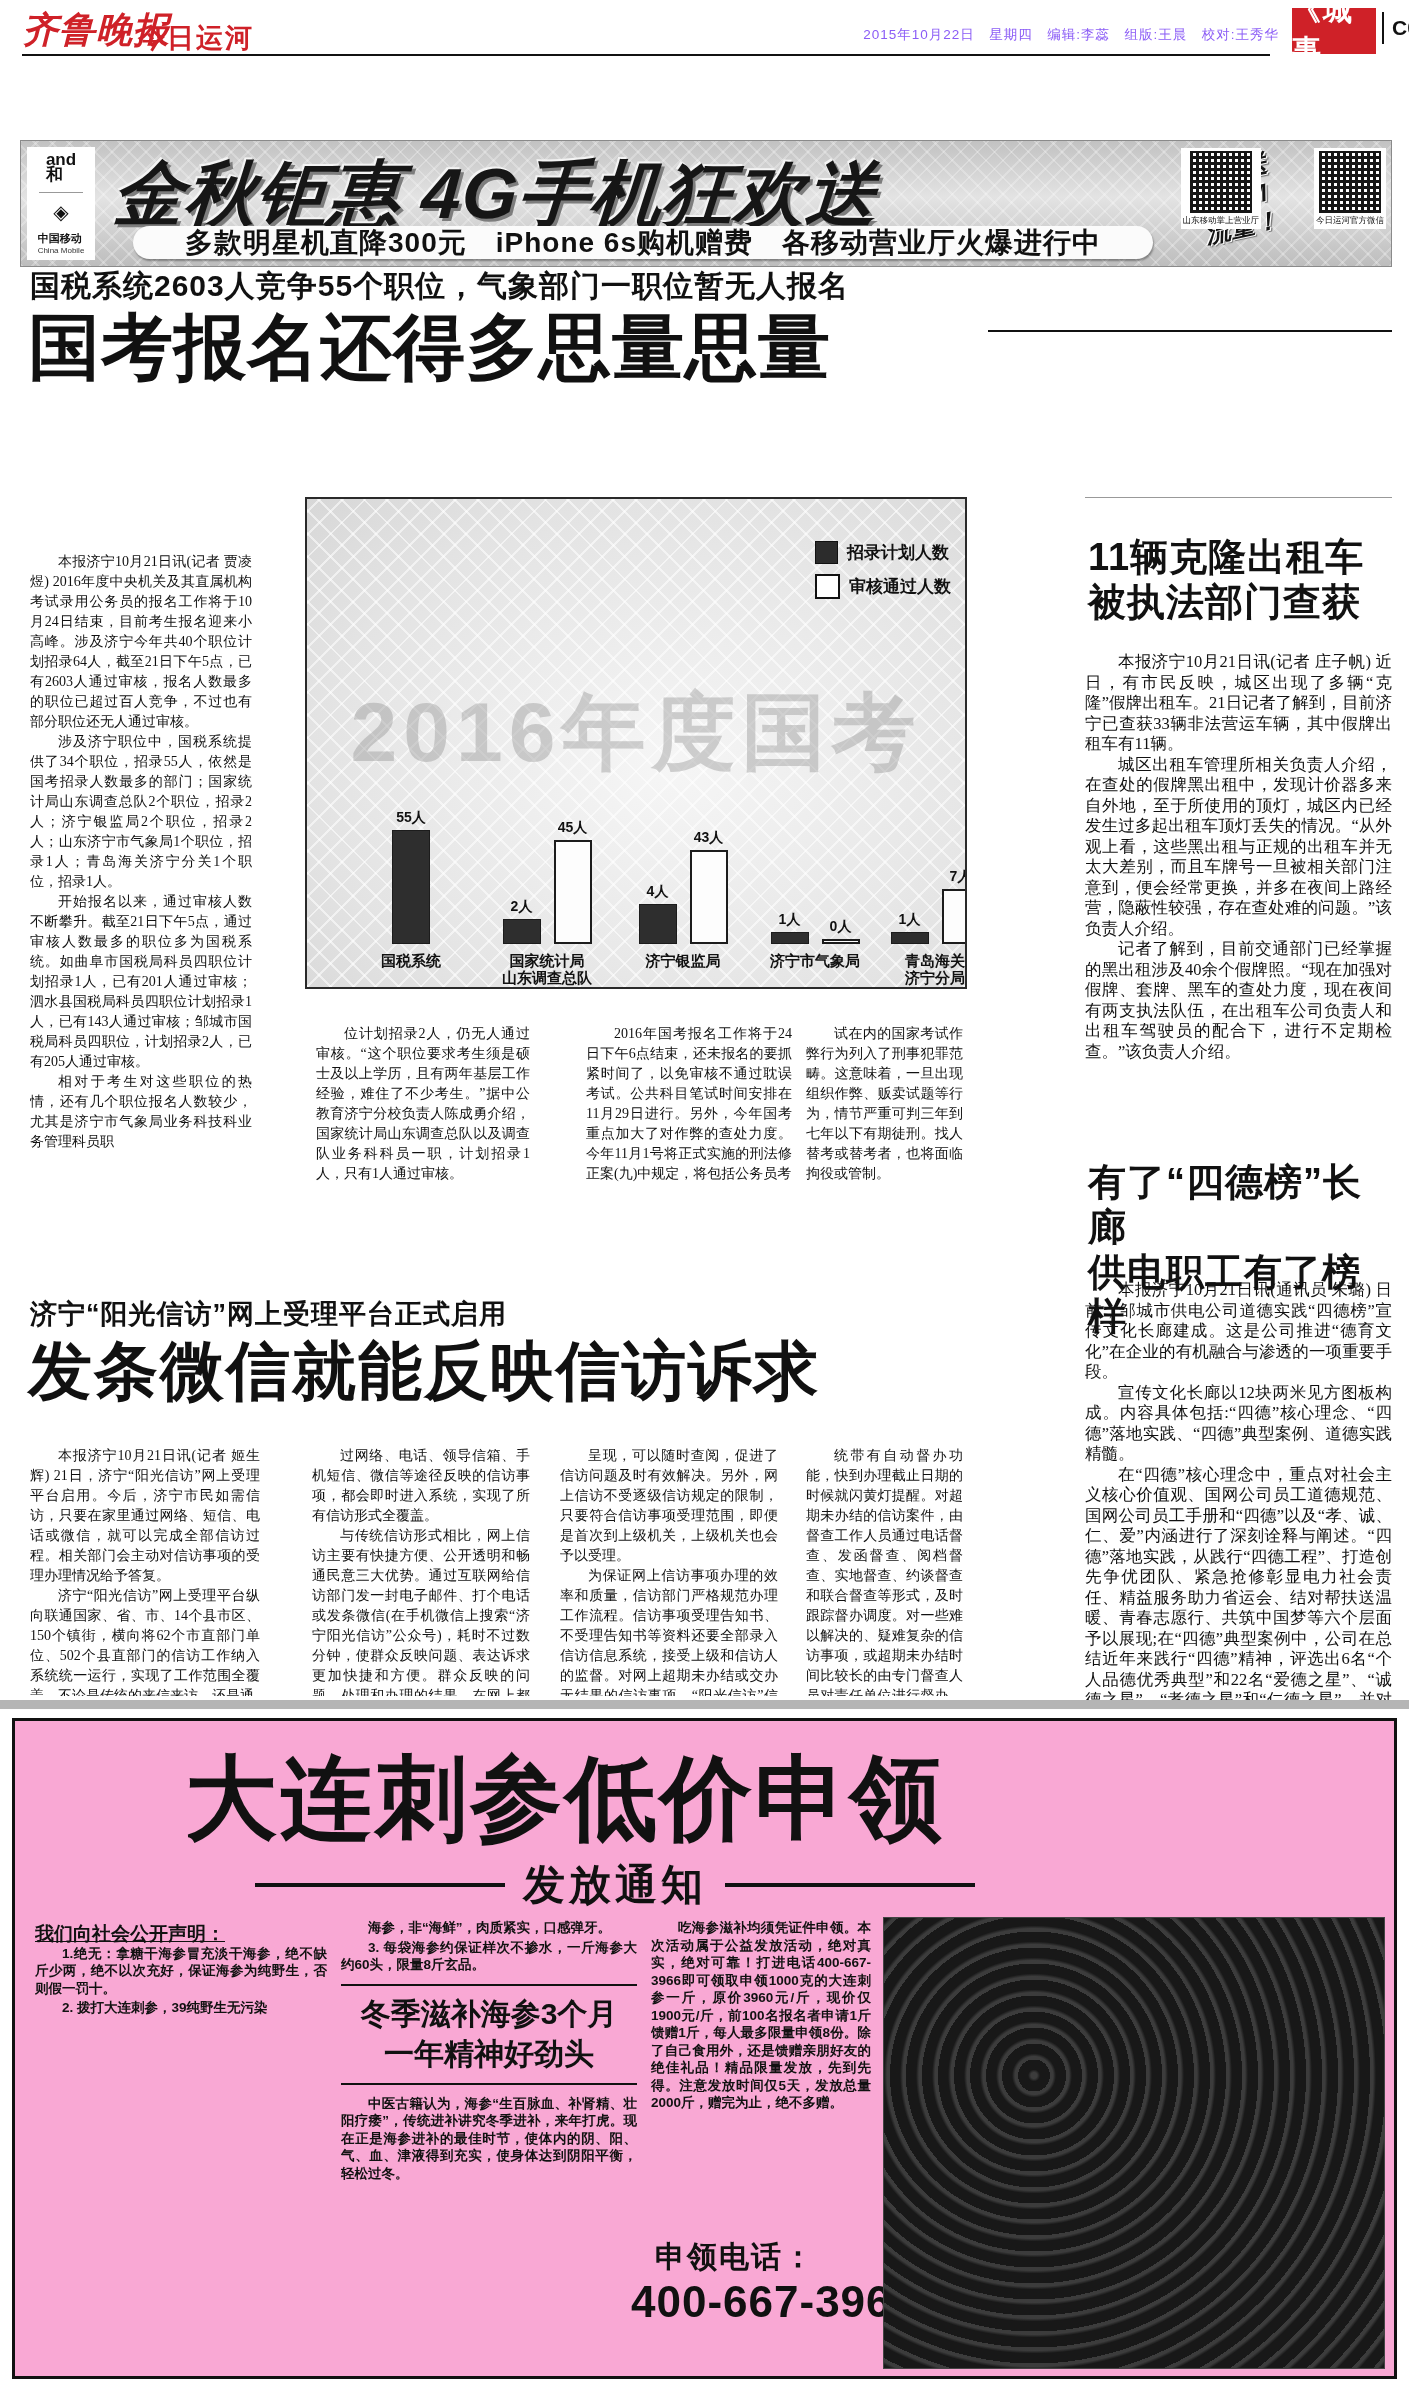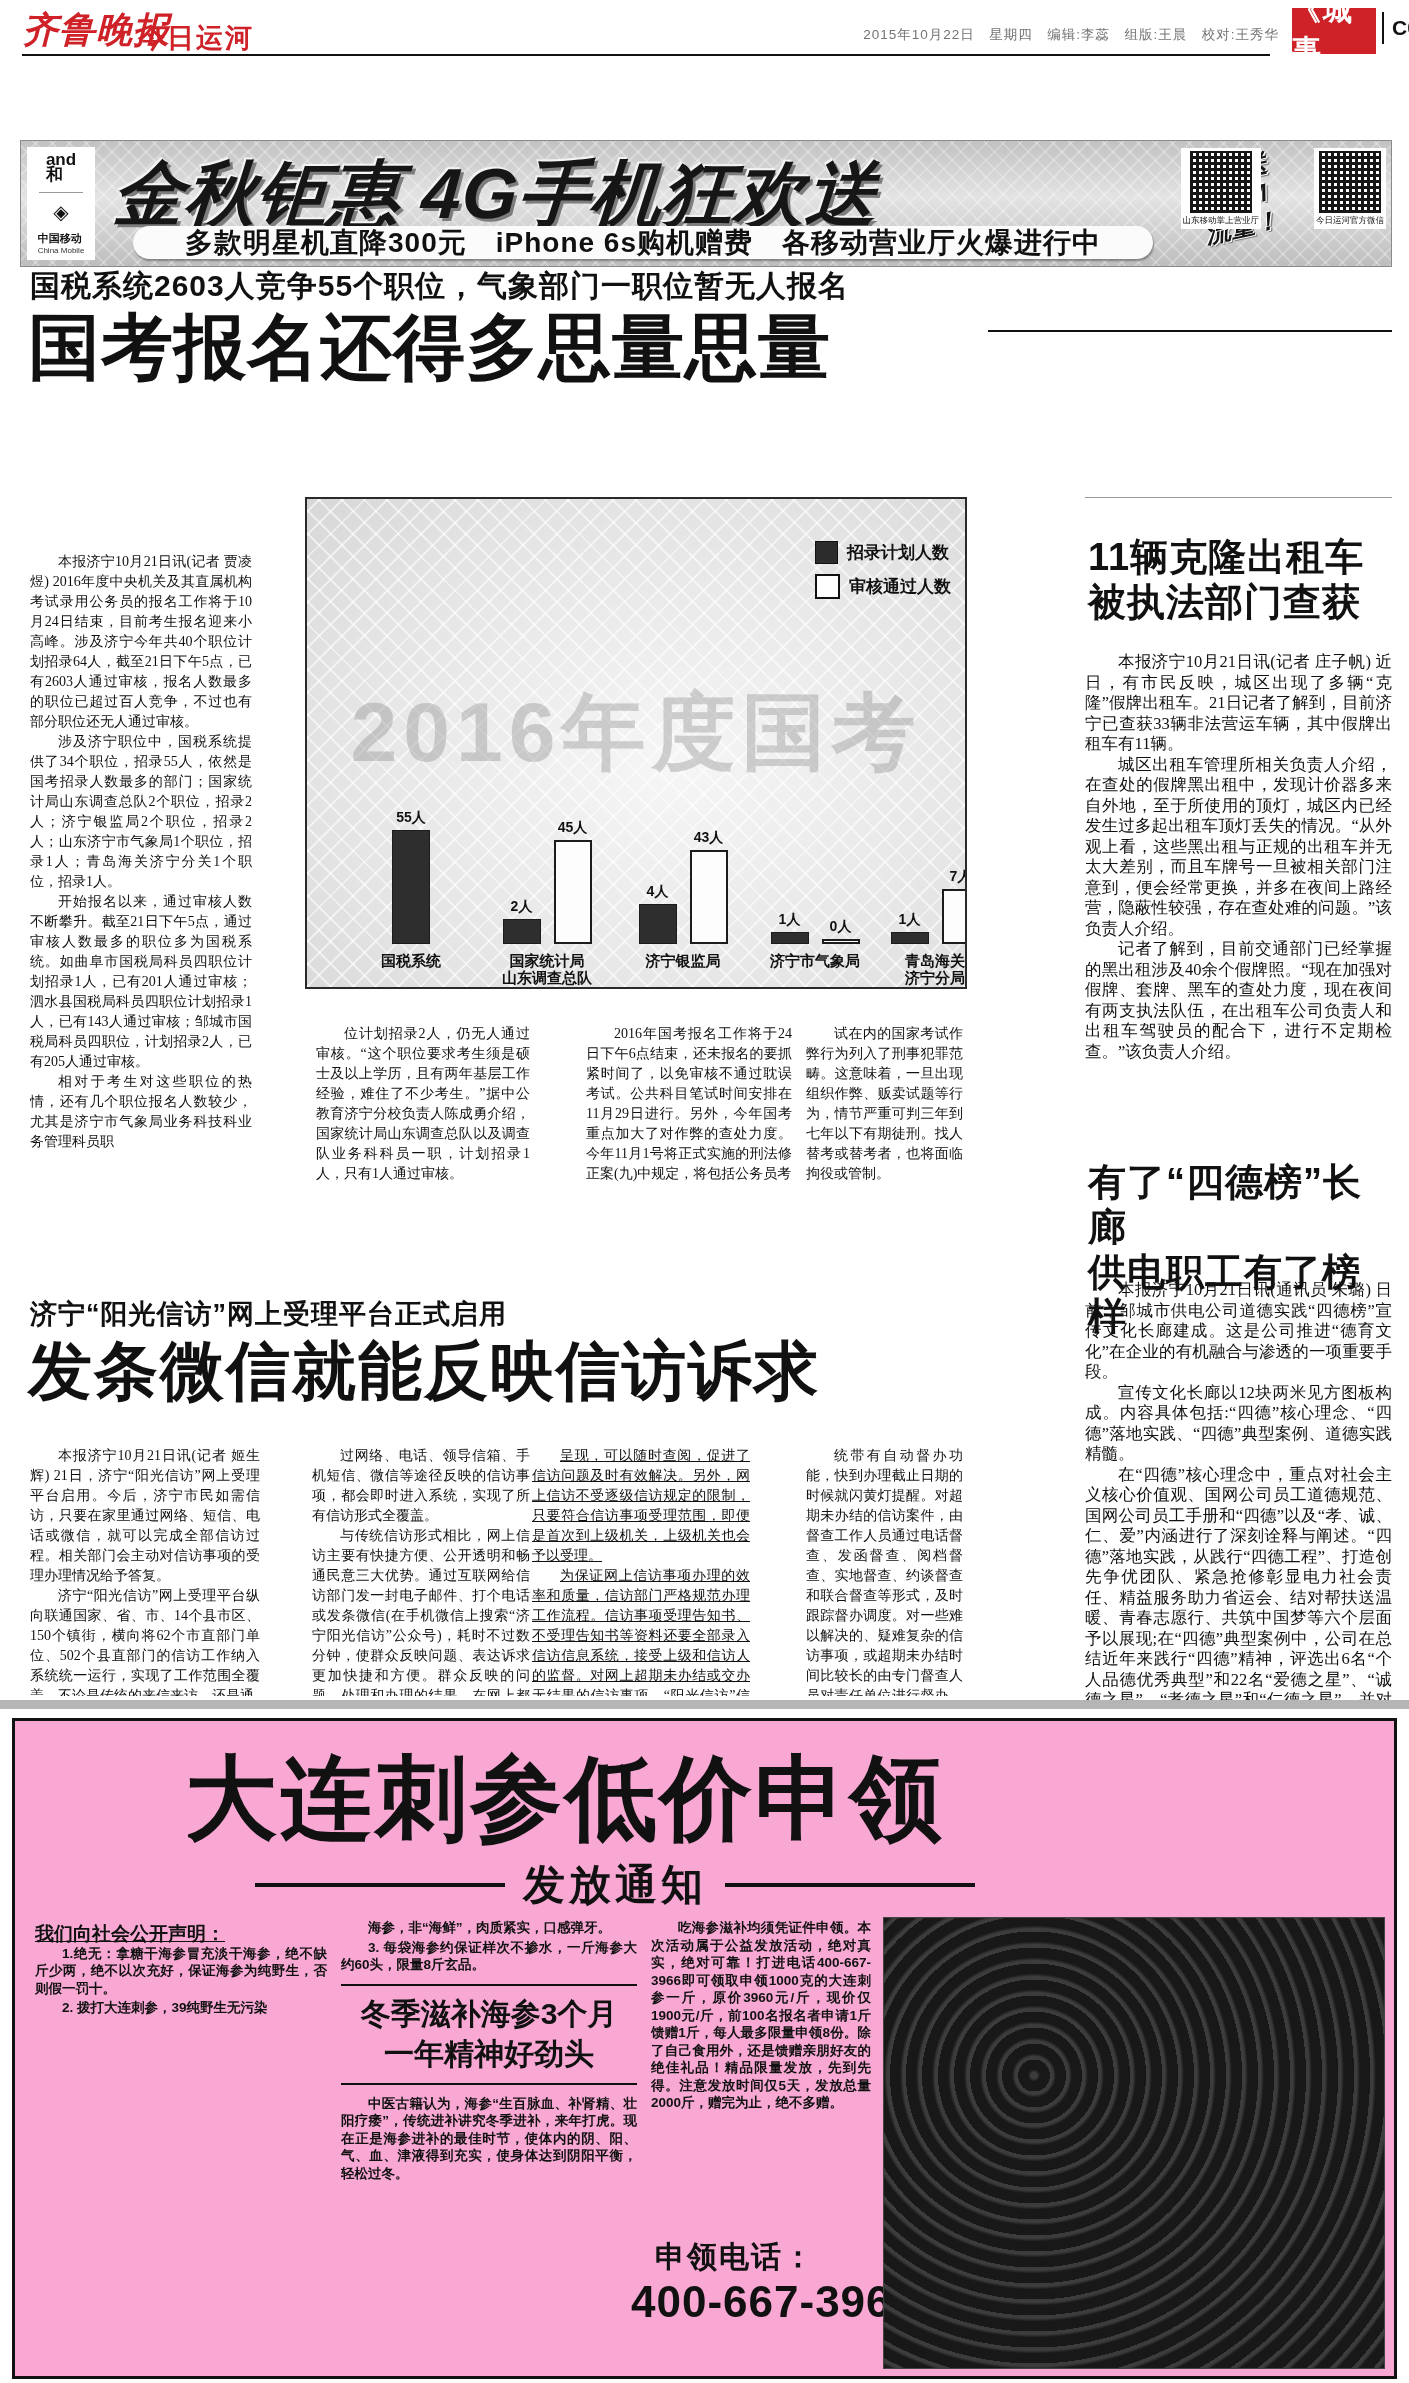--- a/index.html
+++ b/index.html
@@ -2,21 +2,21 @@
 <html><head>
 <meta charset="utf-8">
 <style>
   html,body{margin:0;padding:0;}
   body{width:1409px;height:2383px;position:relative;background:#fff;overflow:hidden;
        font-family:"Liberation Sans","DejaVu Sans",sans-serif;color:#111;}
   .abs{position:absolute;}
   
   .masthead{font-style:italic;font-weight:900;font-size:36px;color:#cf2128;letter-spacing:1px;transform:skewX(-6deg);}
   .edition{font-weight:900;font-size:27px;color:#cf2128;letter-spacing:2px;}
-  .dateline{font-size:13.5px;color:#737373;letter-spacing:1px;}
+  .dateline{font-size:13.5px;color:#8b5cf6;letter-spacing:1px;}
   .hrule{background:#111;}
   .badge{background:#cf2128;color:#fff;display:flex;align-items:center;justify-content:center;
          font-weight:900;font-size:29px;letter-spacing:2px;}
   .pageno{font-weight:bold;font-size:21px;border-left:2px solid #111;padding:4px 0 4px 8px;}
   
   .banner{background:
     repeating-linear-gradient(45deg,rgba(255,255,255,.25) 0 2px,transparent 2px 12px),
     repeating-linear-gradient(-45deg,rgba(255,255,255,.25) 0 2px,transparent 2px 12px),
     linear-gradient(180deg,#c2c2c2,#e3e3e3 45%,#bdbdbd);border:1px solid #8a8a8a;}
   .cm-box{background:#fff;display:flex;flex-direction:column;align-items:center;justify-content:space-between;
@@ -240,21 +240,21 @@
 <div class="abs headline2" style="left:28px;top:1338px;">发条微信就能反映信访诉求</div>
 
 <div class="abs bodycol" style="left:30px;top:1446px;width:230px;height:250px;">
     <p>本报济宁10月21日讯(记者 姬生辉) 21日，济宁“阳光信访”网上受理平台启用。今后，济宁市民如需信访，只要在家里通过网络、短信、电话或微信，就可以完成全部信访过程。相关部门会主动对信访事项的受理办理情况给予答复。</p>
     <p>济宁“阳光信访”网上受理平台纵向联通国家、省、市、14个县市区、150个镇街，横向将62个市直部门单位、502个县直部门的信访工作纳入系统统一运行，实现了工作范围全覆盖。不论是传统的来信来访，还是通</p>
   </div>
 <div class="abs bodycol" style="left:312px;top:1446px;width:218px;height:250px;">
     <p>过网络、电话、领导信箱、手机短信、微信等途径反映的信访事项，都会即时进入系统，实现了所有信访形式全覆盖。</p>
     <p>与传统信访形式相比，网上信访主要有快捷方便、公开透明和畅通民意三大优势。通过互联网给信访部门发一封电子邮件、打个电话或发条微信(在手机微信上搜索“济宁阳光信访”公众号)，耗时不过数分钟，使群众反映问题、表达诉求更加快捷和方便。群众反映的问题，处理和办理的结果，在网上都能一一</p>
   </div>
-<div class="abs bodycol" style="left:532px;top:1446px;width:218px;height:250px;text-decoration:underline;">
+<div class="abs bodycol" style="left:560px;top:1446px;width:218px;height:250px;">
     <p>呈现，可以随时查阅，促进了信访问题及时有效解决。另外，网上信访不受逐级信访规定的限制，只要符合信访事项受理范围，即便是首次到上级机关，上级机关也会予以受理。</p>
     <p>为保证网上信访事项办理的效率和质量，信访部门严格规范办理工作流程。信访事项受理告知书、不受理告知书等资料还要全部录入信访信息系统，接受上级和信访人的监督。对网上超期未办结或交办无结果的信访事项，“阳光信访”信息系</p>
   </div>
 <div class="abs bodycol" style="left:806px;top:1446px;width:157px;height:250px;">
     <p>统带有自动督办功能，快到办理截止日期的时候就闪黄灯提醒。对超期未办结的信访案件，由督查工作人员通过电话督查、发函督查、阅档督查、实地督查、约谈督查和联合督查等形式，及时跟踪督办调度。对一些难以解决的、疑难复杂的信访事项，或超期未办结时间比较长的由专门督查人员对责任单位进行督办。对一些久拖不决的影响比较大的信访事项，由信访部门联合党委、政府督查室进行联合督查，必要时启动问责程序。</p>
   </div>
 
 <div class="abs grayrule" style="left:0;top:1700px;width:1409px;height:9px;"></div>
 
 <div class="abs adbox" style="left:12px;top:1718px;width:1379px;height:655px;">

